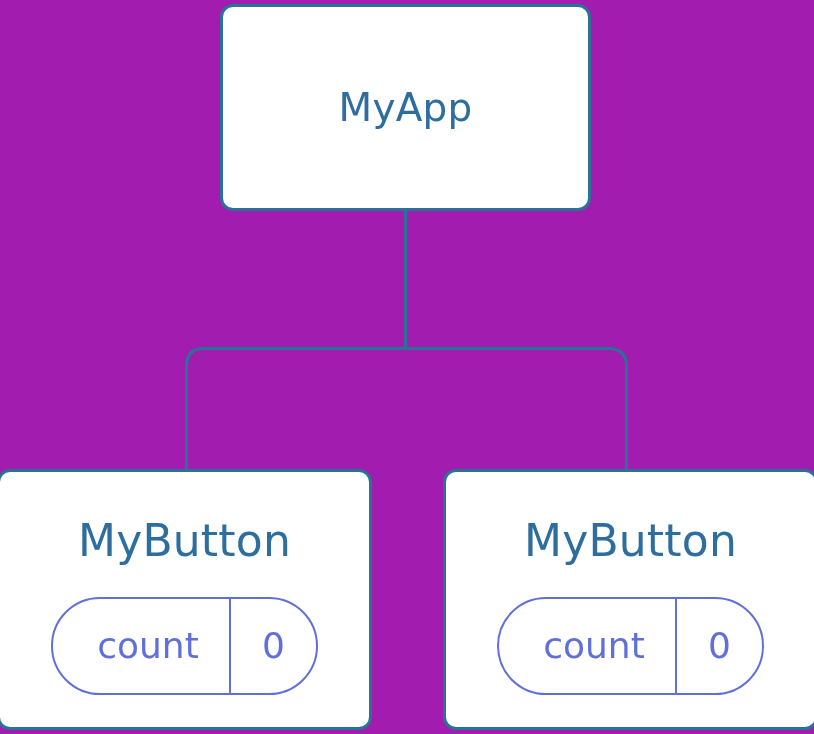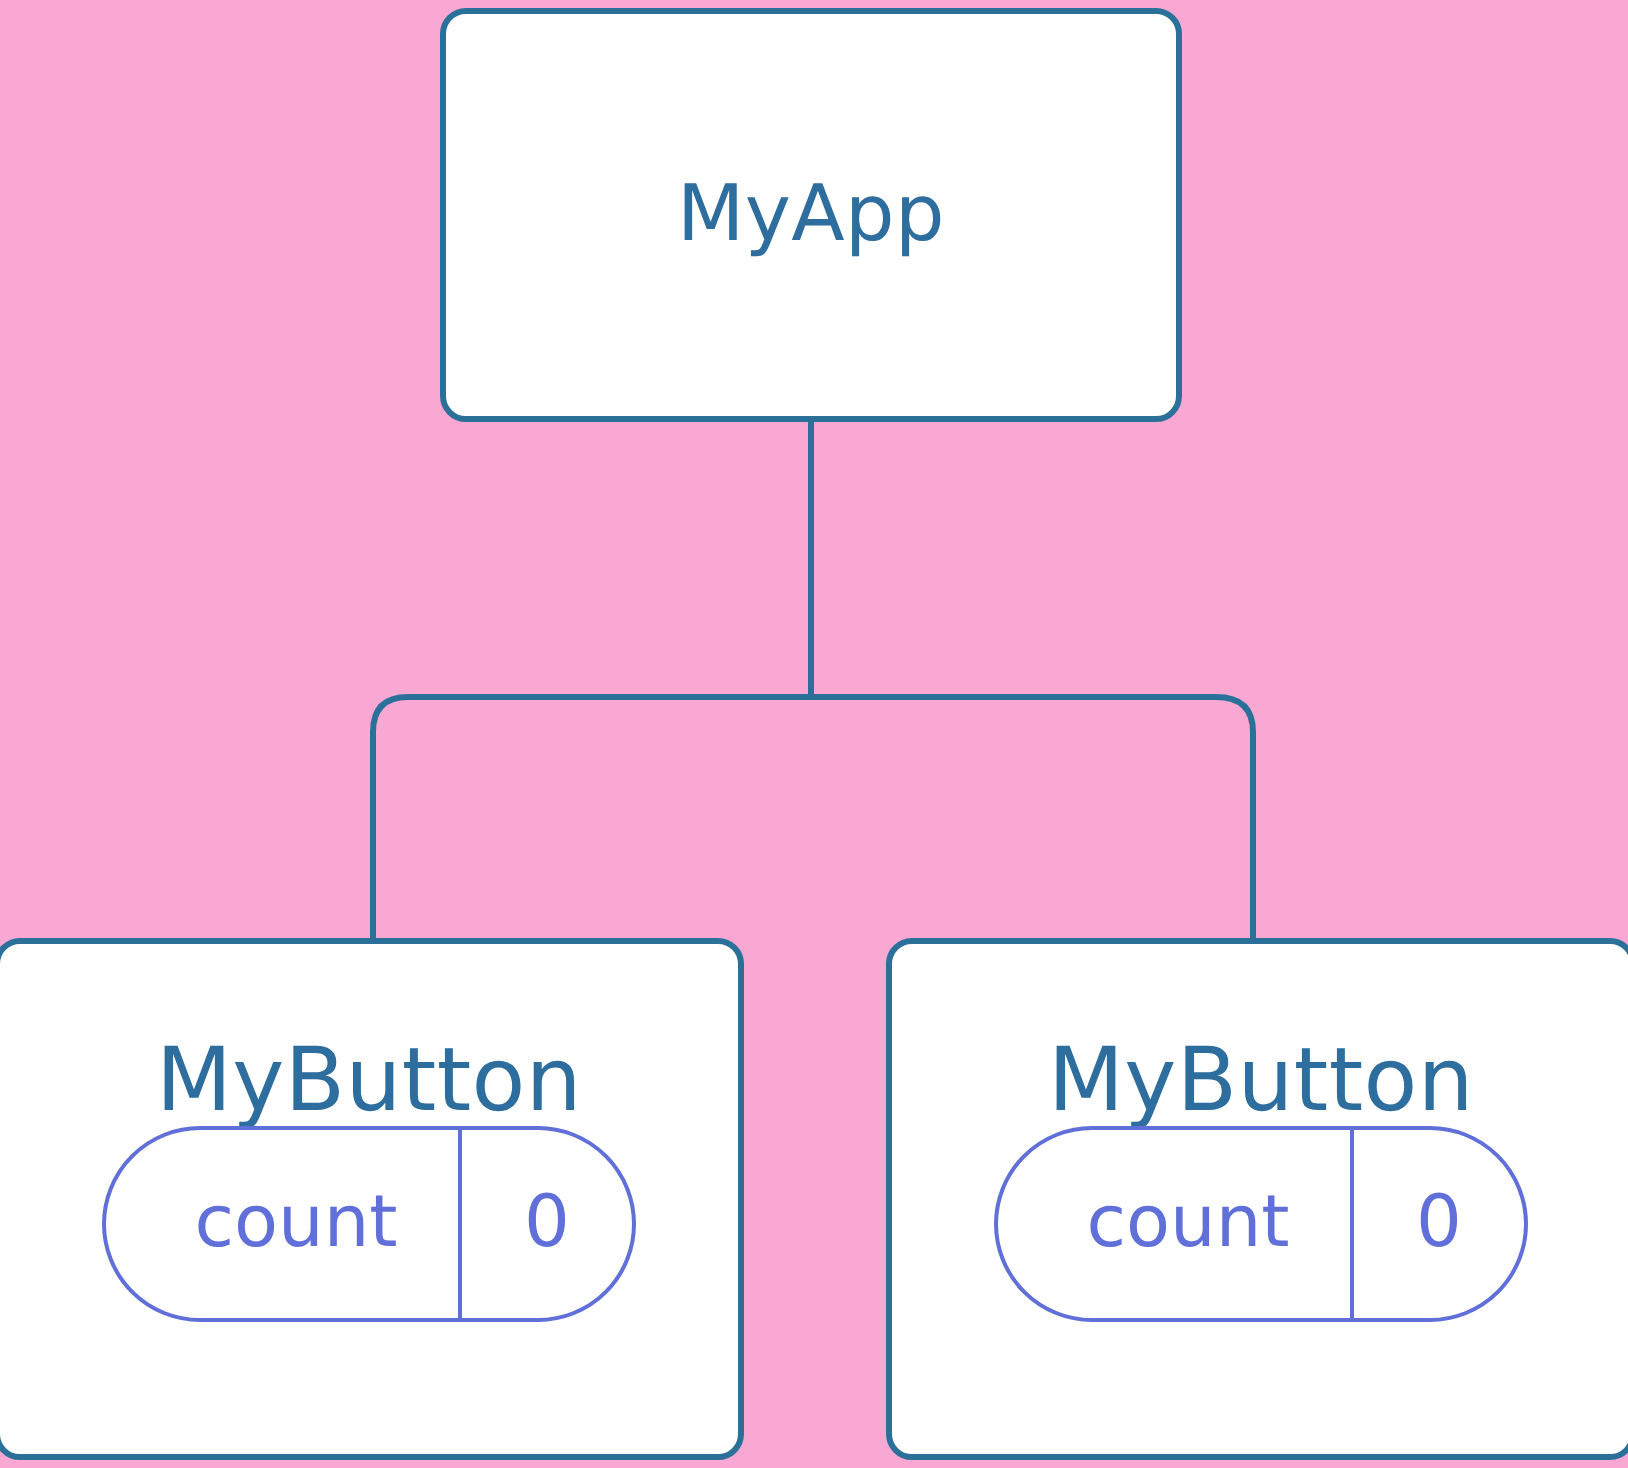--- a/index.html
+++ b/index.html
@@ -15,21 +15,21 @@
     font-family: "DejaVu Sans", sans-serif;
     position: relative;
   }
 
   #diagram-root {
     position: absolute;
     left: 0;
     top: 0;
     width: 814px;
     height: 734px;
-    background: #f9a8d4;
+    background: #a21caf;
   }
 
   
   #edge-layer {
     position: absolute;
     left: 0;
     top: 0;
     width: 814px;
     height: 734px;
     pointer-events: none;
@@ -82,20 +82,21 @@
   }
 
   .node-child-left .node-title,
   .node-child-right .node-title {
     margin-top: 47px;
   }
 
   
   .state-pill {
     position: relative;
+    margin-top: 34px;
     width: 267px;
     height: 98px;
     border: 2px solid #6070d8;
     border-radius: 49px;
     box-sizing: border-box;
     display: flex;
     align-items: stretch;
     background: transparent;
   }
 

